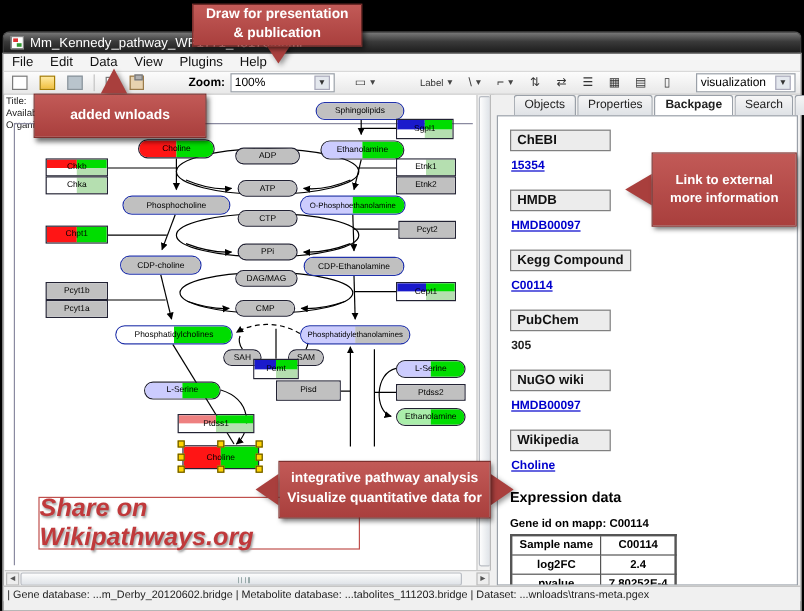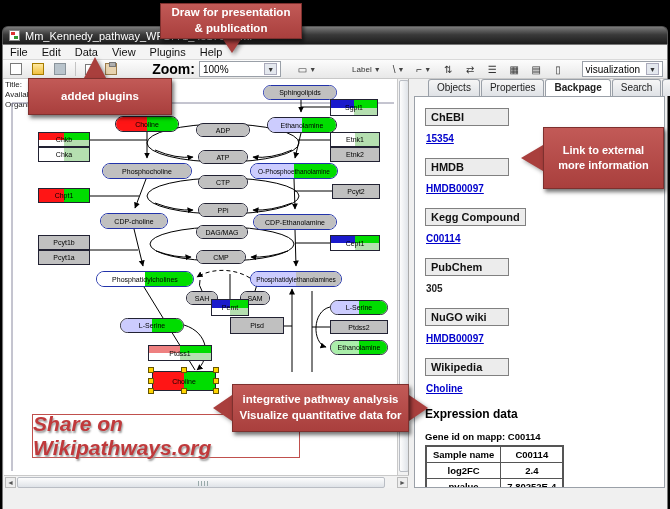--- a/index.html
+++ b/index.html
@@ -118,21 +118,21 @@
         <span class="ico ico-save"></span>
       </span>
     <span class="tb-sep"></span>
     <span class="tb-btn">
         <span class="ico ico-copy"></span>
       </span>
     <span class="tb-btn">
         <span class="ico ico-paste"></span>
       </span>
     <span style="width:26px"></span>
-    <b style="font-size:14px">Zoom:</b>
+    <b style="font-size:10px">Zoom:</b>
     <span class="combo" style="width:88px;justify-content:space-between">
       <span>100%</span>
         <span class="caret">▼</span>
     </span>
     <span style="width:6px"></span>
     <span id="tool-buttons" style="display:flex;align-items:center;gap:6px">
         <span class="tb-btn">
           <span style="font-size: 10px;">▭</span>
           <span class="caret">▼</span>
         </span>
@@ -523,30 +523,33 @@
             </tr>
             <tr>
               <td>pvalue</td>
               <td>7.80252E-4</td>
             </tr>
           </tbody>
         </table>
     </div>
   </div>
 
+  <div class="abs" id="statusbar">
+    <span>| Gene database: ...m_Derby_20120602.bridge | Metabolite database: ...tabolites_111203.bridge | Dataset: ...wnloads\trans-meta.pgex</span>
+  </div>
 </div>
 
 <div class="callout" id="co-draw" style="left:160px;top:3px;width:142px;height:36px">
     <div>Draw for presentation</div>
     <div>&amp; publication</div>
   </div>
 <div class="tail" style="left:222px;top:38px;border-left:10px solid transparent;border-right:10px solid transparent;border-top:15px solid #a93f3d"></div>
 
 <div class="callout" id="co-plugins" style="left:28px;top:78px;width:144px;height:37px">
-    <div>added plugins</div>
+    <div>added wnloads</div>
   </div>
 <div class="tail" style="left:84px;top:57px;border-left:11px solid transparent;border-right:11px solid transparent;border-bottom:21px solid #a93f3d"></div>
 
 <div class="callout" id="co-link" style="left:543px;top:127px;width:121px;height:62px;font-size:11px">
     <div>Link  to external</div>
     <div>more information</div>
   </div>
 <div class="tail" style="left:521px;top:145px;border-top:13px solid transparent;border-bottom:13px solid transparent;border-right:22px solid #a93f3d"></div>
 
 <div class="callout" id="co-visualize" style="left:232px;top:384px;width:177px;height:48px">

